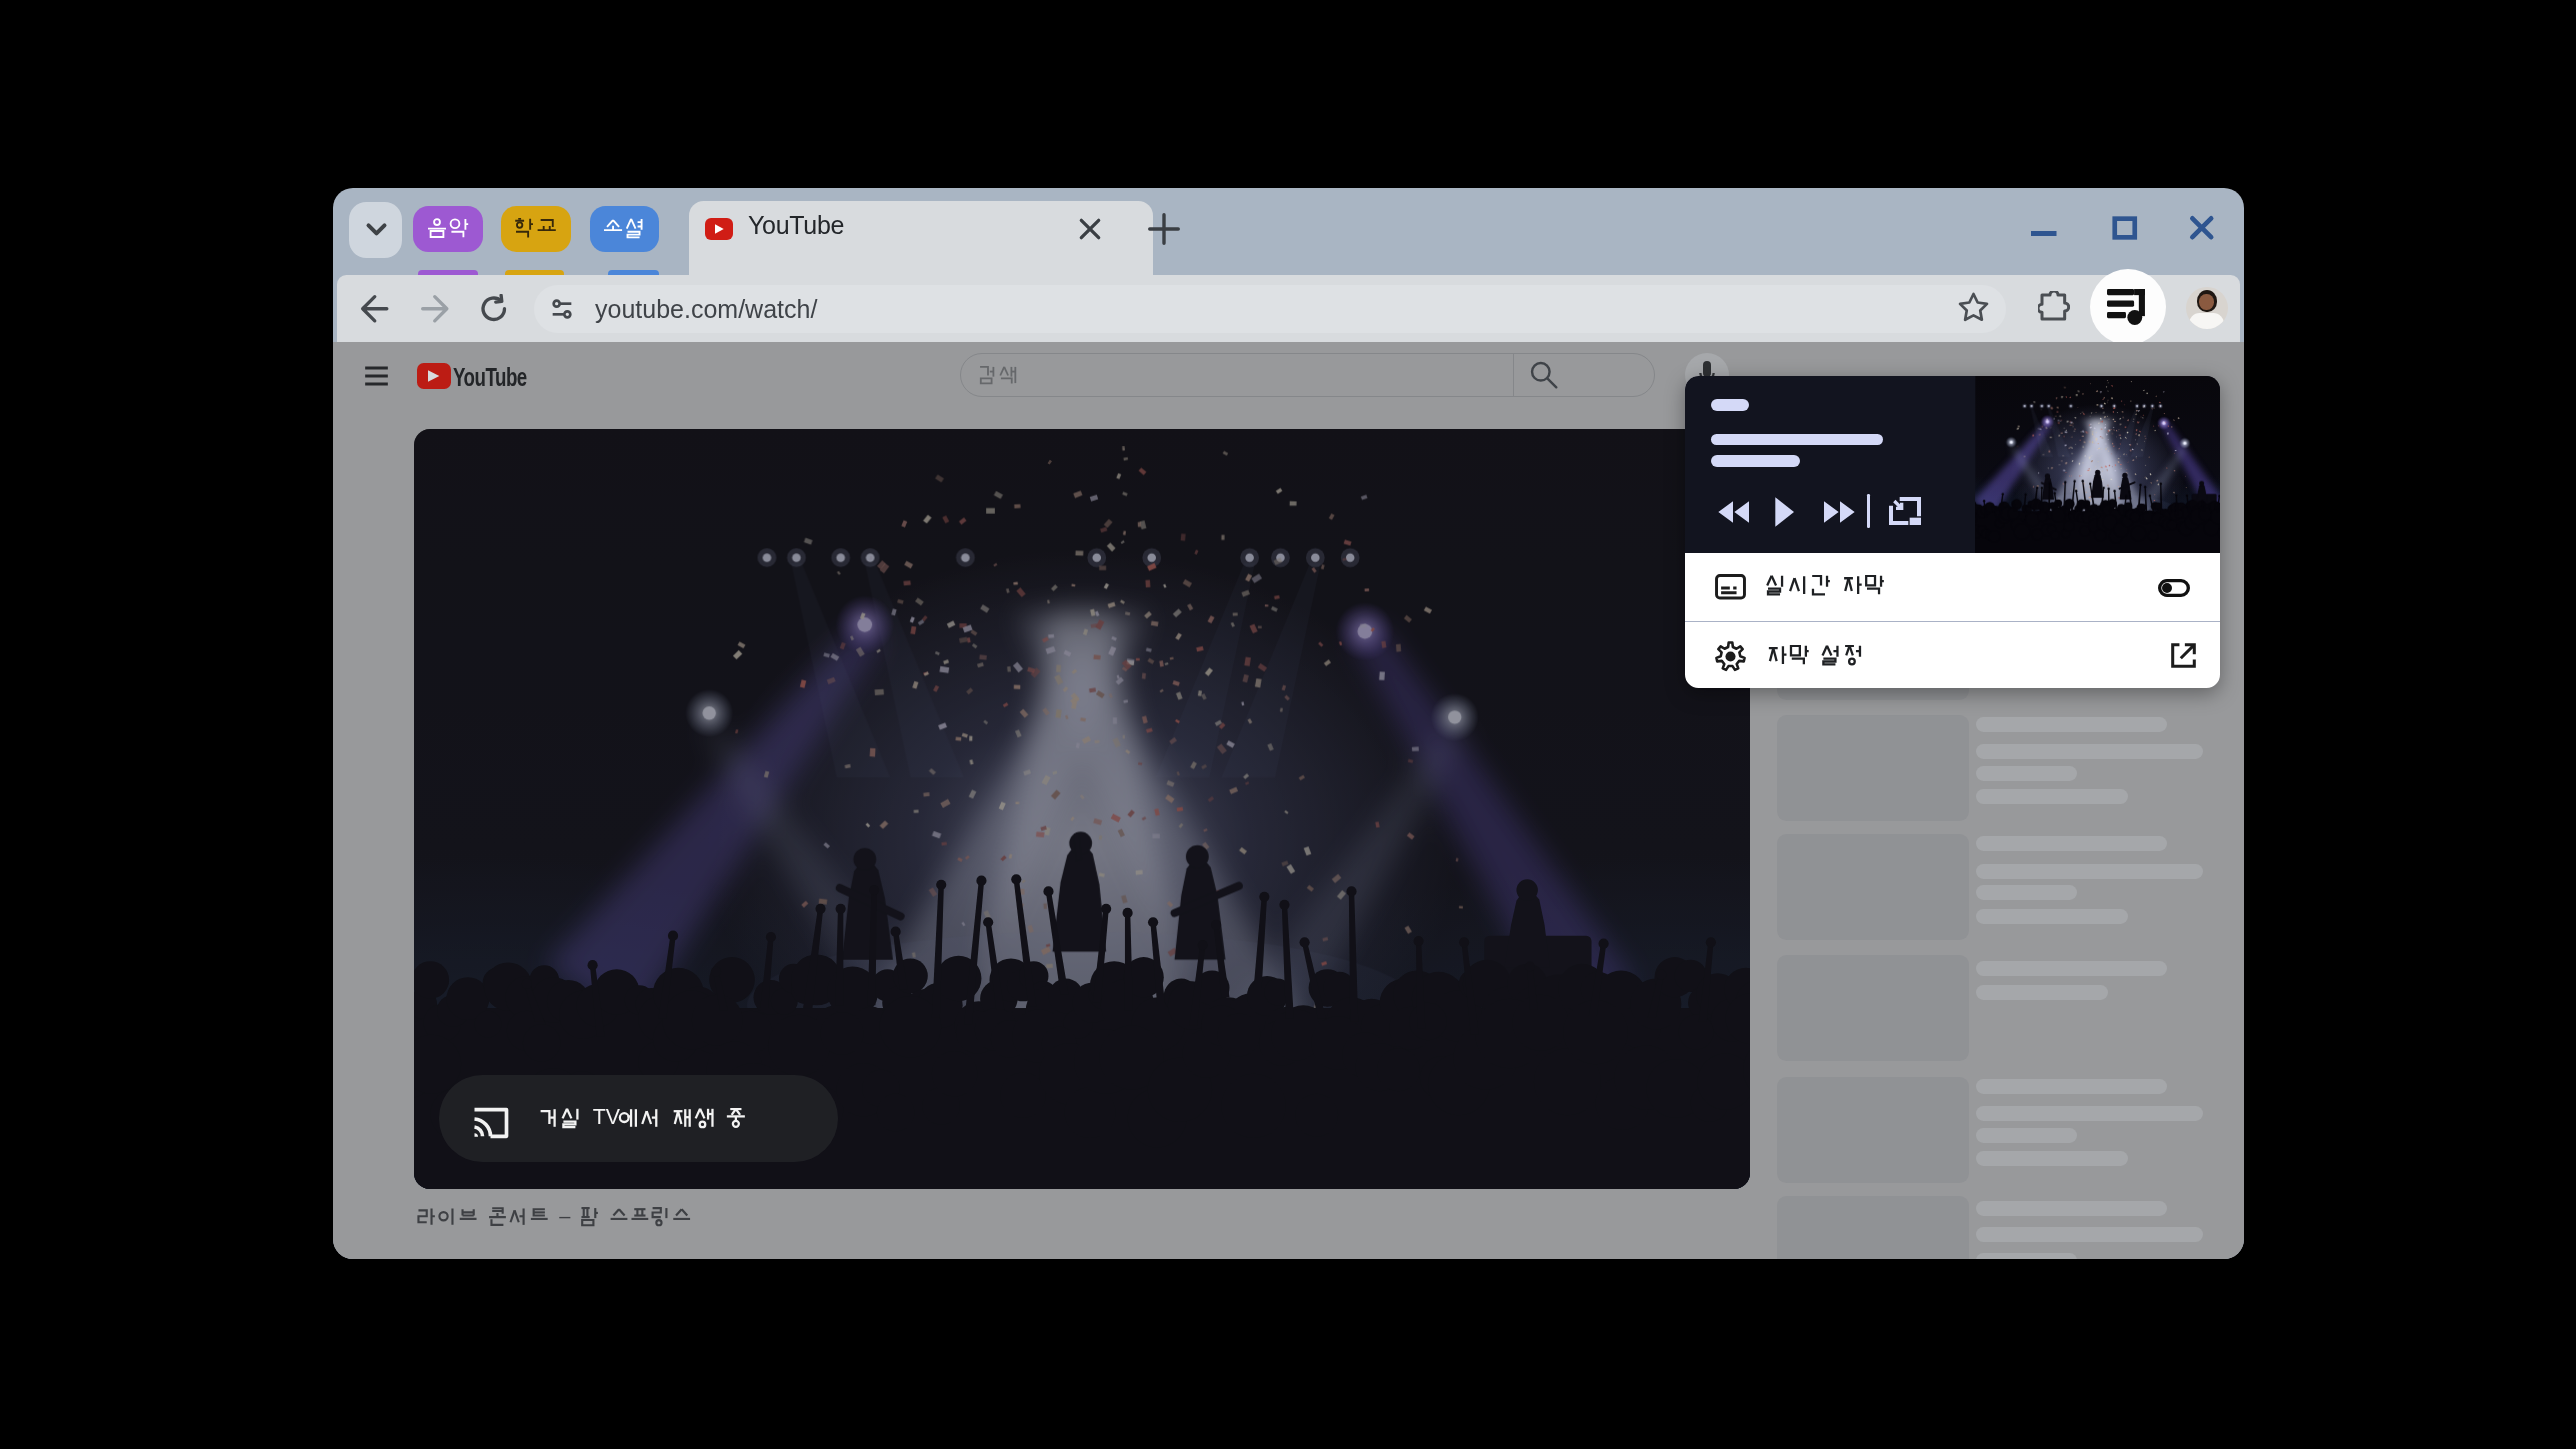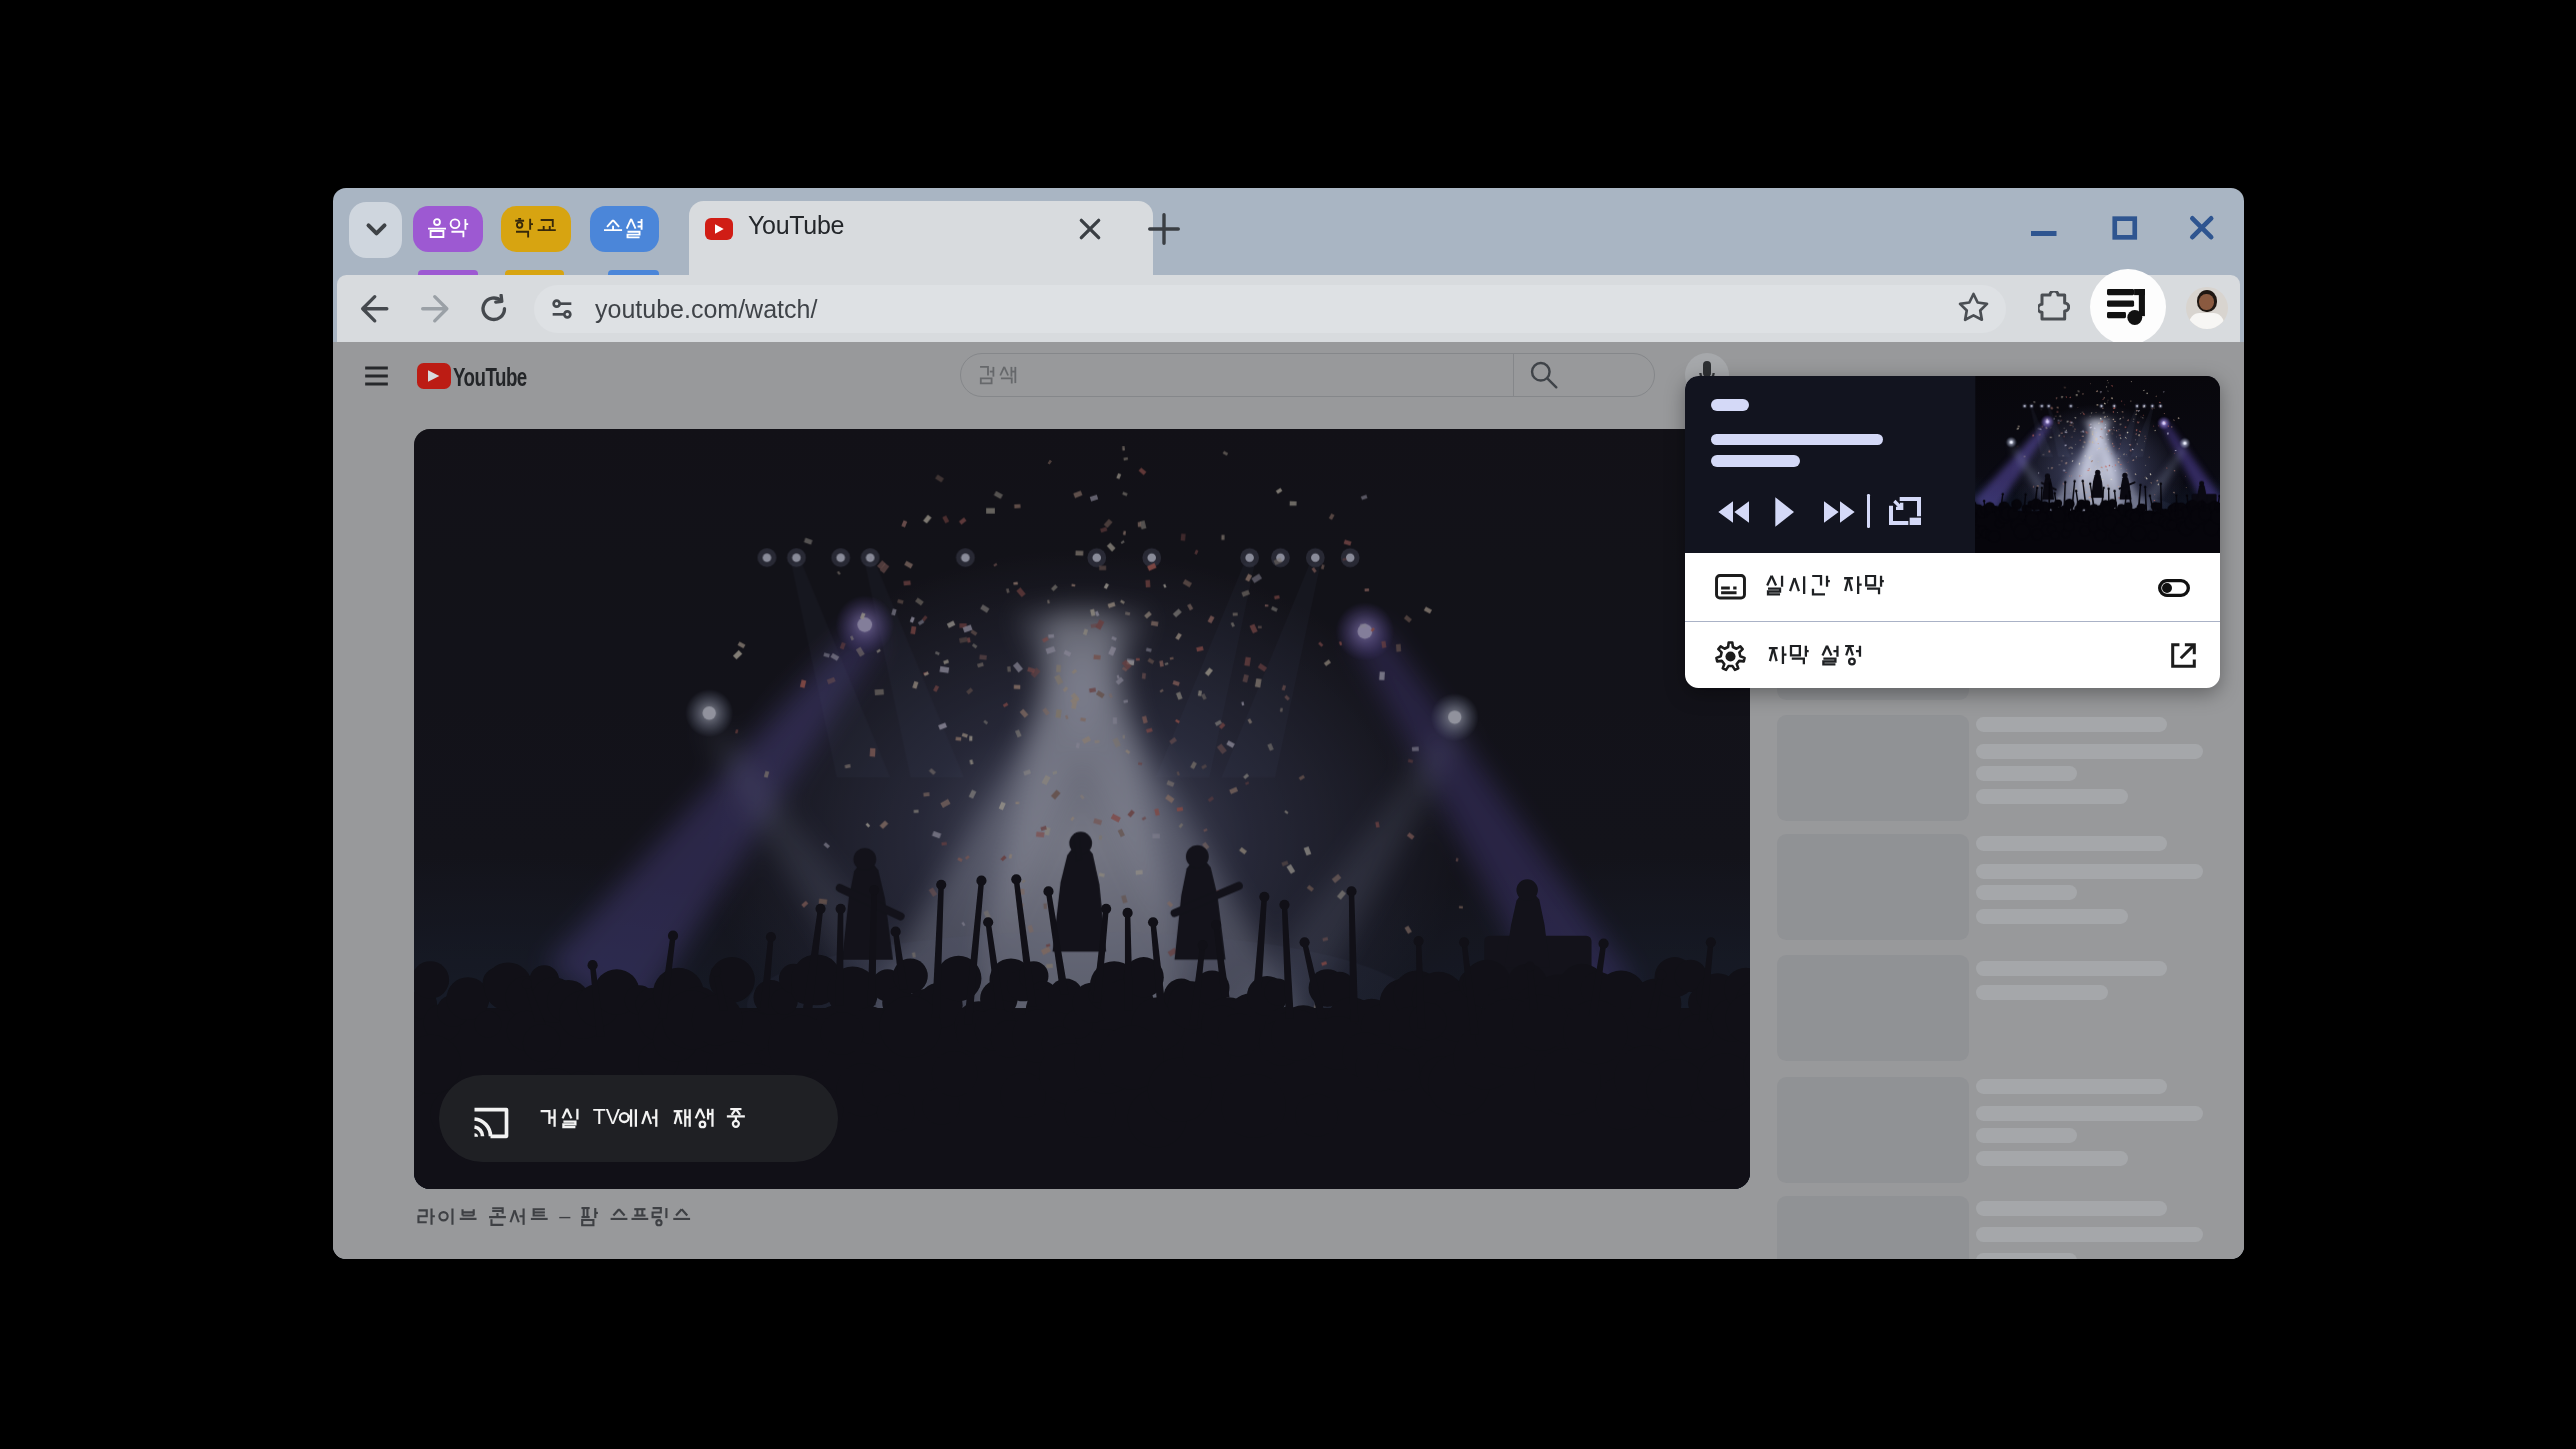--- a/index.html
+++ b/index.html
@@ -1,16 +1,16 @@
 <!DOCTYPE html>
 <html style="font-size:10.7px"><head><meta charset="utf-8"><style>
 *{margin:0;padding:0;box-sizing:border-box}
 html,body{width:2576px;height:1449px;background:#000;overflow:hidden;font-family:"Liberation Sans",sans-serif}
 .abs{position:absolute}
-#win{position:absolute;left:333px;top:188px;width:1911px;height:1071px;background:#a9b5c3;border-radius:13px;overflow:hidden}
+#win{position:absolute;left:333px;top:188px;width:1911px;height:1071px;background:#a9b5c3;border-radius:20px;overflow:hidden}
 #toolbar{position:absolute;left:4px;right:4px;top:87px;height:67px;background:#d8dbde;border-radius:9.4px 9.4px 0 0}
 #content{position:absolute;left:0;right:0;top:154px;bottom:0;background:#98999b}
 .chip{position:absolute;top:18px;height:46px;border-radius:15.4px;display:flex;align-items:center;justify-content:center}
 .gbar{position:absolute;top:82px;height:6.7px;border-radius:4px 4px 0 0}
 #activetab{position:absolute;left:356px;top:13.4px;width:464px;height:75px;background:#d8dbde;border-radius:14.8px 14.8px 0 0}
 .skthumb{position:absolute;left:1444px;width:192px;height:106px;border-radius:9.4px;background:#909295}
 .skline{position:absolute;left:1643px;height:14.8px;border-radius:7.4px;background:#a5a7aa}
 #panel{position:absolute;left:1352px;top:188px;width:535px;height:312px;border-radius:13.4px;background:#fff;box-shadow:0 5.4px 20px rgba(0,0,0,0.35);overflow:hidden}
 #mediasec{position:absolute;left:0;top:0;width:535px;height:177px;background:#12141f}
 .mpill{position:absolute;background:#d4d9f7;border-radius:6px}

